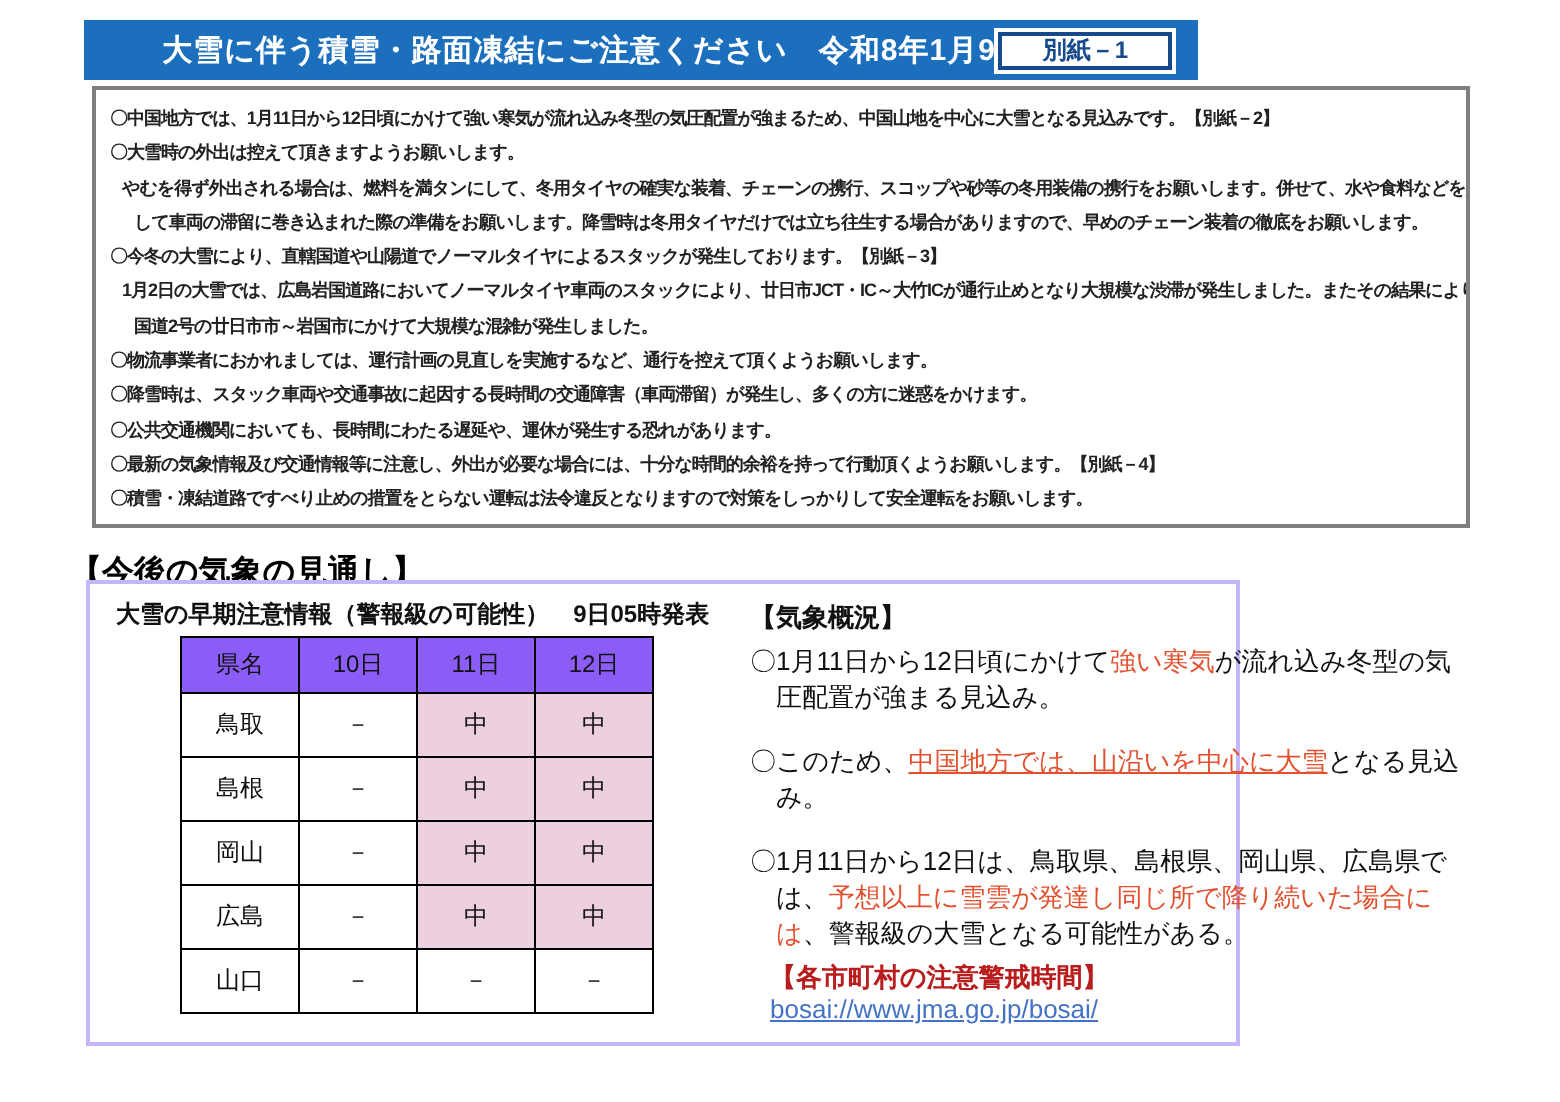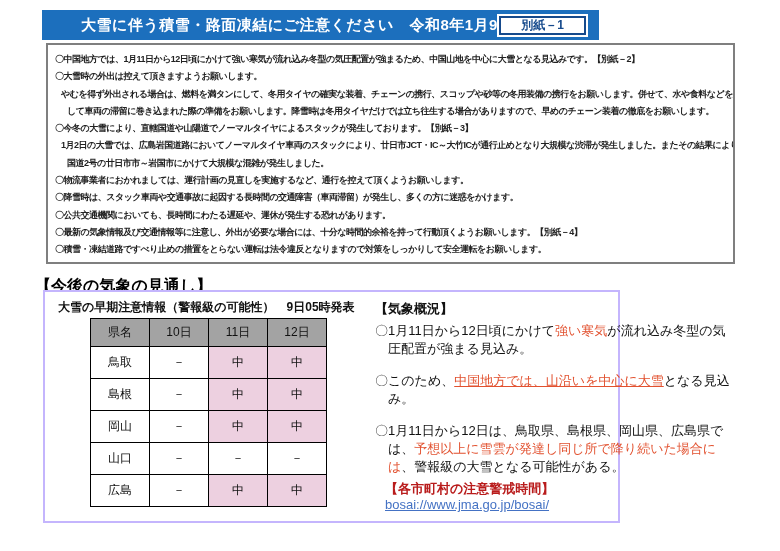--- a/index.html
+++ b/index.html
@@ -45,21 +45,21 @@
   }
   .ew-caption {
     position:absolute; left:13px; top:7px;
     font-size:12px; font-weight:bold; color:#111; white-space:nowrap;
   }
   .ew-table { position:absolute; left:45px; top:26px; border-collapse:collapse; }
   .ew-table th, .ew-table td {
     border:1px solid #000; width:58px; text-align:center; vertical-align:middle;
     font-size:12px; font-weight:normal; color:#111; padding:0;
   }
-  .ew-table th { height:27px; background:#a3a3a3; }
+  .ew-table th { height:27px; background:#8b5cf6; }
   .ew-table td { height:31px; }
   .ew-table td.hl { background:#edd0e0; }
 
   .overview { position:absolute; left:330px; top:8px; width:362px; }
   .ov-heading { font-size:13px; font-weight:bold; color:#111; margin-bottom:4px; white-space:nowrap; }
   .bullet {
     font-size:13px; line-height:18px; color:#111;
     padding-left:13px; text-indent:-13px; margin-bottom:14px;
   }
   .red   { color:#e2512f; }
@@ -125,30 +125,30 @@
       <td class="hl">中</td>
       <td class="hl">中</td>
     </tr>
     <tr>
       <td>岡山</td>
       <td>－</td>
       <td class="hl">中</td>
       <td class="hl">中</td>
     </tr>
     <tr>
+      <td>広島</td>
+      <td>－</td>
+      <td class="hl">中</td>
+      <td class="hl">中</td>
+    </tr>
+    <tr>
       <td>山口</td>
       <td>－</td>
       <td>－</td>
       <td>－</td>
-    </tr>
-    <tr>
-      <td>広島</td>
-      <td>－</td>
-      <td class="hl">中</td>
-      <td class="hl">中</td>
     </tr>
   </tbody>
     </table>
 
   <div class="overview">
     <div class="ov-heading">【気象概況】</div>
     <div class="bullet"><span>〇1月11日から12日頃にかけて</span><span class="red">強い寒気</span><span>が流れ込み冬型の気圧配置が強まる見込み。</span></div>
     <div class="bullet"><span>〇このため、</span><span class="red-u">中国地方では、山沿いを中心に大雪</span><span>となる見込み。</span></div>
     <div class="bullet"><span>〇1月11日から12日は、鳥取県、島根県、岡山県、広島県では、</span><span class="red">予想以上に雪雲が発達し同じ所で降り続いた場合には</span><span>、警報級の大雪となる可能性がある。</span></div>
   </div>

